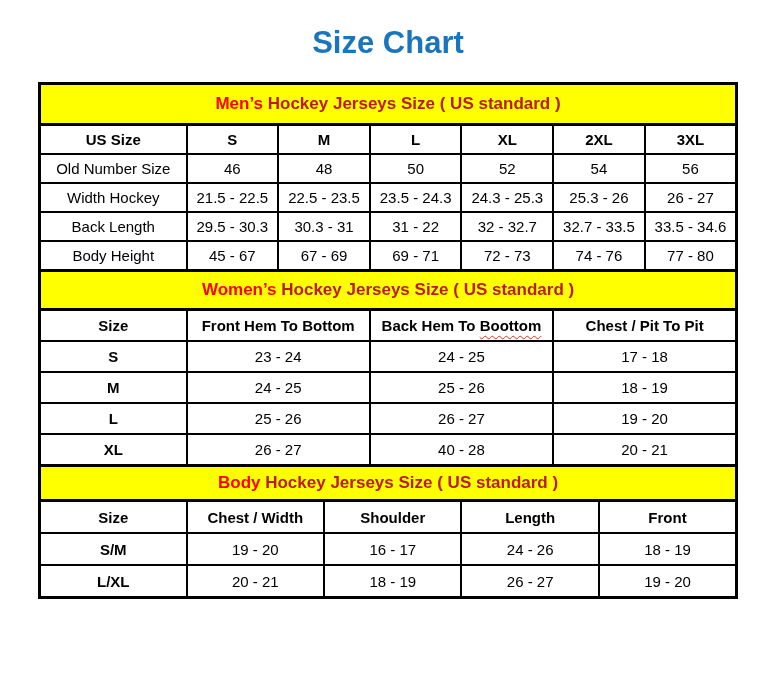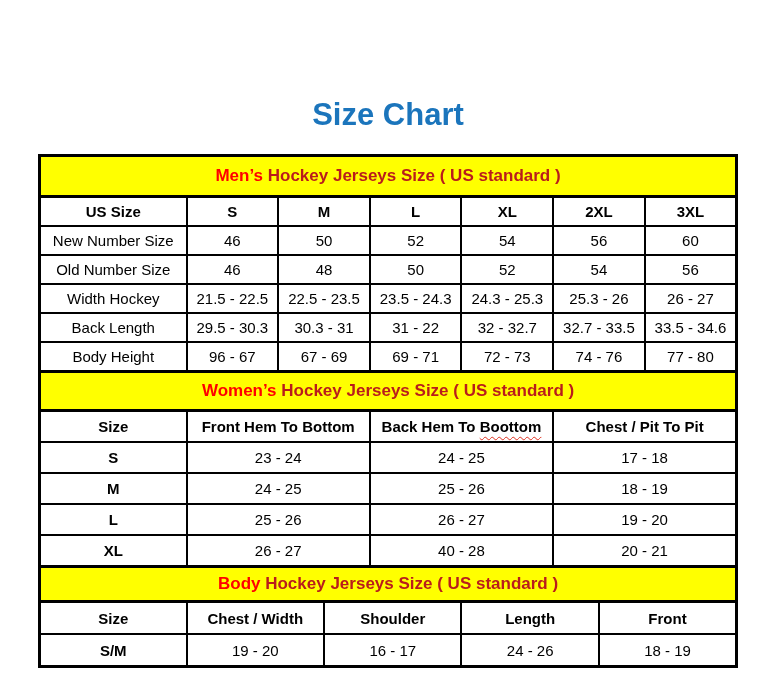--- a/index.html
+++ b/index.html
@@ -12,21 +12,21 @@
     color: #000000;
     overflow: hidden;
   }
   .page {
     width: 776px;
     height: 692px;
     position: relative;
   }
   .page-title {
     margin: 0;
-    padding-top: 98px;
+    padding-top: 26px;
     text-align: center;
     font-size: 31px;
     line-height: 34px;
     font-weight: bold;
     color: #1B75BC;
   }
   .table-wrap {
     margin: 22px 0 0 38px;
     width: 697px;
   }
@@ -100,29 +100,20 @@
           <tr class="sec-mens">
             <td class="head">US Size</td>
             <td class="head" colspan="2">S</td>
             <td class="head" colspan="2">M</td>
             <td class="head" colspan="2">L</td>
             <td class="head" colspan="2">XL</td>
             <td class="head" colspan="2">2XL</td>
             <td class="head" colspan="2">3XL</td>
           </tr>
           <tr class="sec-mens">
-            <td>New Number Size</td>
-            <td colspan="2">46</td>
-            <td colspan="2">50</td>
-            <td colspan="2">52</td>
-            <td colspan="2">54</td>
-            <td colspan="2">56</td>
-            <td colspan="2">60</td>
-          </tr>
-          <tr class="sec-mens">
             <td>Old Number Size</td>
             <td colspan="2">46</td>
             <td colspan="2">48</td>
             <td colspan="2">50</td>
             <td colspan="2">52</td>
             <td colspan="2">54</td>
             <td colspan="2">56</td>
           </tr>
           <tr class="sec-mens">
             <td>Width Hockey</td>
@@ -137,21 +128,21 @@
             <td>Back Length</td>
             <td colspan="2">29.5 - 30.3</td>
             <td colspan="2">30.3 - 31</td>
             <td colspan="2">31 - 22</td>
             <td colspan="2">32 - 32.7</td>
             <td colspan="2">32.7 - 33.5</td>
             <td colspan="2">33.5 - 34.6</td>
           </tr>
           <tr class="sec-mens">
             <td>Body Height</td>
-            <td colspan="2">96 - 67</td>
+            <td colspan="2">45 - 67</td>
             <td colspan="2">67 - 69</td>
             <td colspan="2">69 - 71</td>
             <td colspan="2">72 - 73</td>
             <td colspan="2">74 - 76</td>
             <td colspan="2">77 - 80</td>
           </tr>
           <tr class="band band-womens">
             <td colspan="13"><span class="band-accent">Women’s</span><span class="band-rest"> Hockey Jerseys Size ( US standard )</span></td>
           </tr>
           <tr class="sec-womens">
@@ -194,16 +185,23 @@
             <td class="head" colspan="3">Length</td>
             <td class="head" colspan="3">Front</td>
           </tr>
           <tr class="sec-youth">
             <td class="label-bold">S/M</td>
             <td colspan="3">19 - 20</td>
             <td colspan="3">16 - 17</td>
             <td colspan="3">24 - 26</td>
             <td colspan="3">18 - 19</td>
           </tr>
+          <tr class="sec-youth">
+            <td class="label-bold">L/XL</td>
+            <td colspan="3">20 - 21</td>
+            <td colspan="3">18 - 19</td>
+            <td colspan="3">26 - 27</td>
+            <td colspan="3">19 - 20</td>
+          </tr>
         </tbody>
     </table>
   </div>
 </div>
 
 </body></html>

